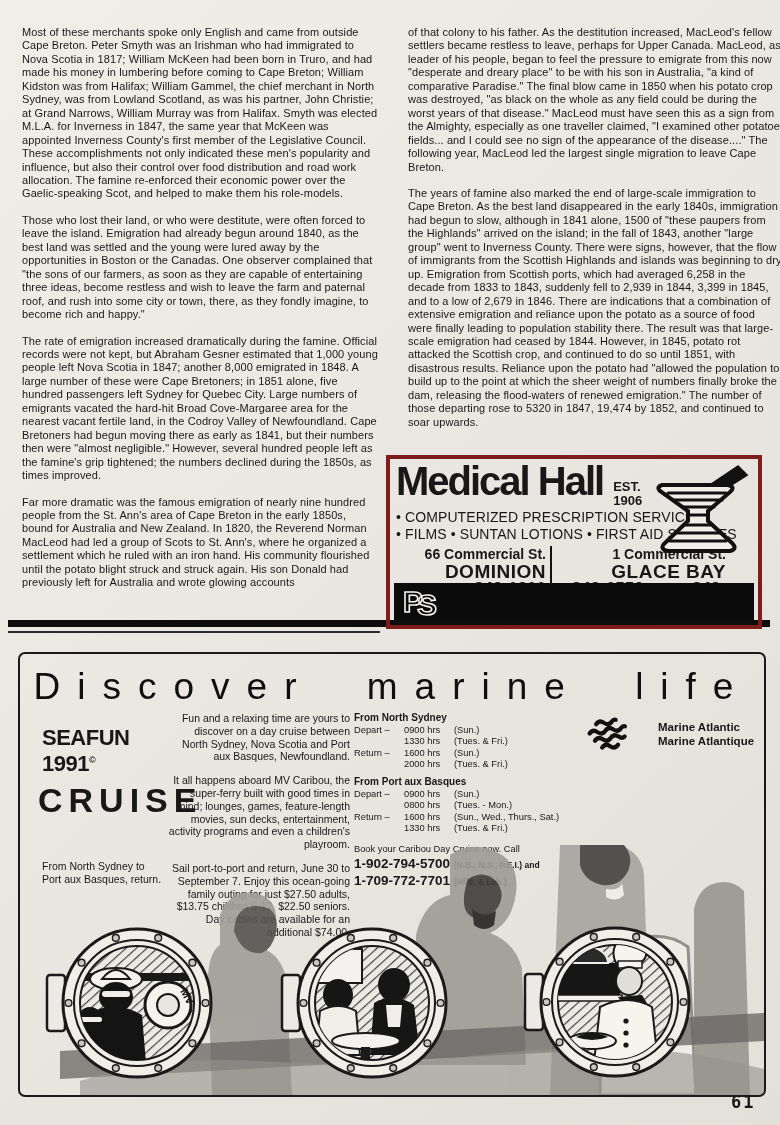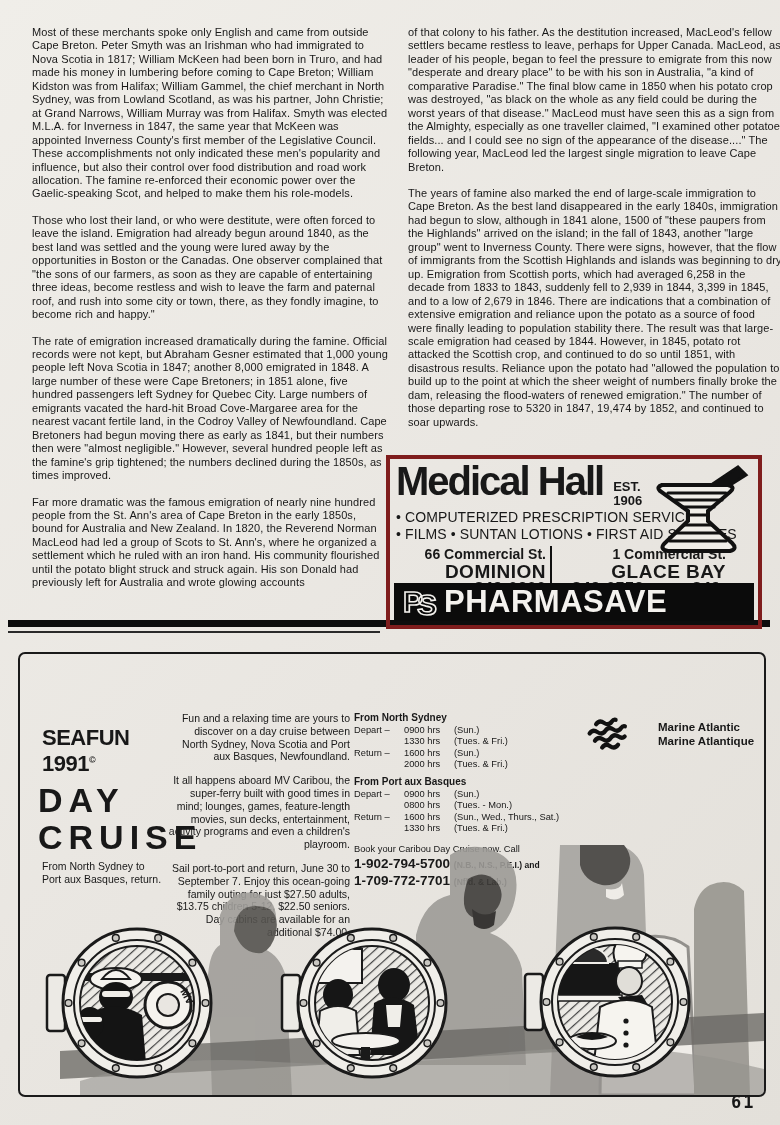--- a/index.html
+++ b/index.html
@@ -5,21 +5,21 @@
   html,body{margin:0;padding:0;}
   body{
     width:780px;height:1125px;position:relative;overflow:hidden;
     background:linear-gradient(135deg,#f0eee9 0%,#e9e6e1 55%,#e3e0da 100%);
     font-family:"Liberation Sans",sans-serif;color:#181818;
     -webkit-font-smoothing:antialiased;
   }
   
   .col{position:absolute;font-size:11px;line-height:13.45px;letter-spacing:.1px;}
   .col p{margin:0 0 13px 0;}
-  #col-left{left:32px;top:26px;width:356px;}
+  #col-left{left:22px;top:26px;width:356px;}
   #col-right{left:394px;top:26px;width:374px;margin-left:14px;}
   
   .rule-thick{position:absolute;left:8px;top:620px;width:762px;height:7px;background:#0d0d0d;}
   .rule-thin{position:absolute;left:8px;top:631px;width:372px;height:2px;background:#2a2a2a;}
   
   #medical-box{position:absolute;left:386px;top:455px;width:376px;height:174px;
     border:4px solid #7f1d1d;background:transparent;padding:2px 6px;box-sizing:border-box;}
   .mh-titlerow{display:flex;align-items:flex-start;}
   .mh-title{font-size:40px;font-weight:700;letter-spacing:-2px;line-height:40px;white-space:nowrap;}
   .mh-est{font-size:13px;font-weight:700;line-height:14px;margin:19px 0 0 10px;}
@@ -122,33 +122,32 @@
       <div class="mh-street">1 Commercial St.</div>
       <div class="mh-town">GLACE BAY</div>
       <div class="mh-phone"><span>849-6552</span> <small>(if busy)</small> <span>849-1030</span></div>
     </div>
   </div>
   <div class="ps-bar">
     <svg width="42" height="34" viewBox="0 0 42 34">
       <text x="1" y="27" font-family="Liberation Sans, sans-serif" font-size="30" font-weight="bold" fill="none" stroke="#f4f2ee" stroke-width="1.6">P</text>
       <text x="15" y="30" font-family="Liberation Sans, sans-serif" font-size="30" font-weight="bold" fill="none" stroke="#f4f2ee" stroke-width="1.6">S</text>
     </svg>
-    <div class="ps-name">PHARMASAVE</div>
   </div>
 </div>
 
 <div id="cruise-box">
+  <div class="headline">Discover marine life</div>
 
   <div class="brand">
     <div class="brand-line">SEAFUN</div>
     <div class="brand-line"><span>1991</span><sup>©</sup></div>
   </div>
 
   <div class="product">
-    <div>DAY</div>
     <div>CRUISE</div>
   </div>
 
   <div class="route">
     <div>From North Sydney to</div>
     <div>Port aux Basques, return.</div>
   </div>
 
   <div class="ad-body">
     <p>Fun and a relaxing time are yours to discover on a day cruise between North Sydney, Nova Scotia and Port aux Basques, Newfoundland.</p>

